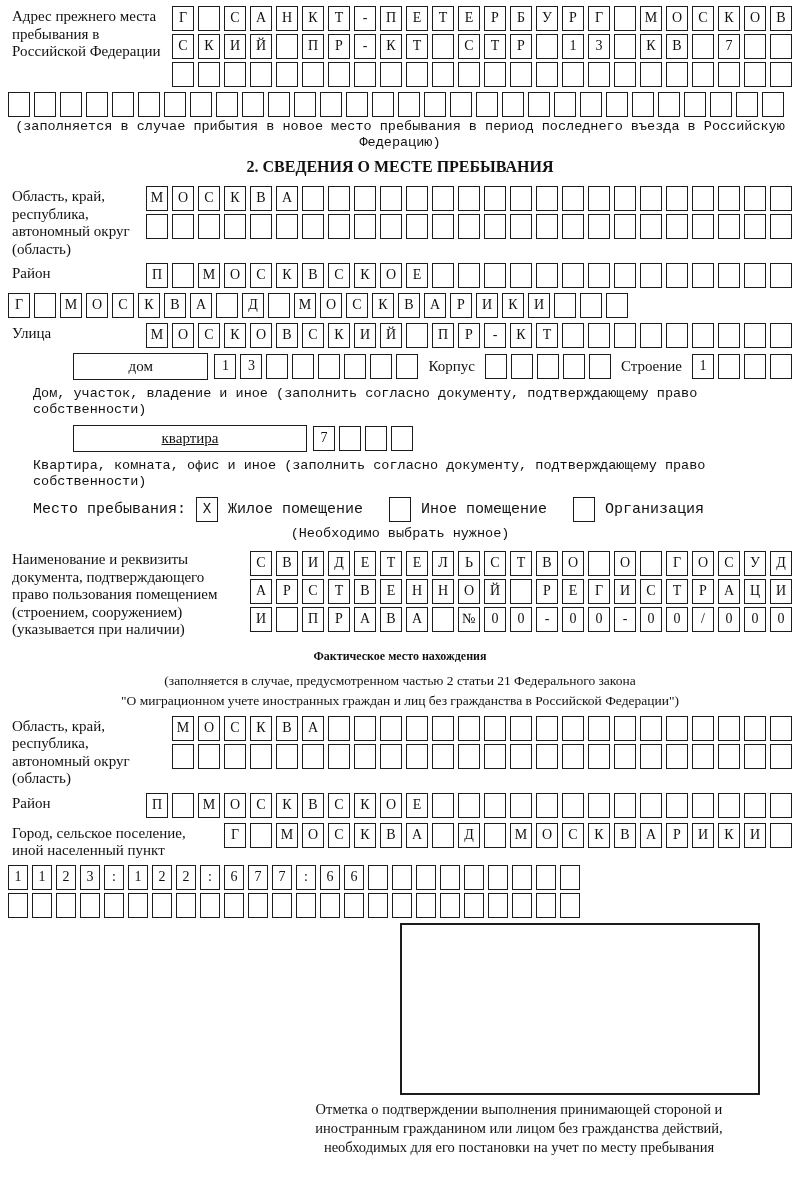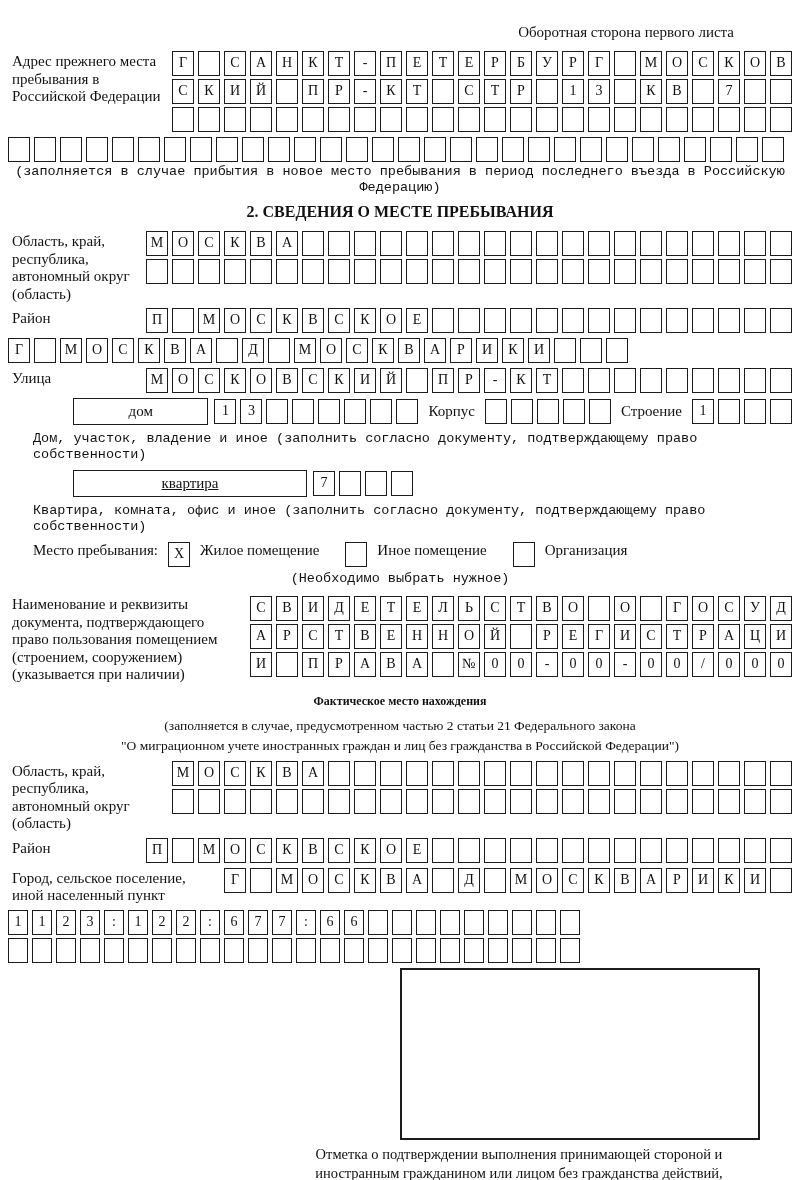--- a/index.html
+++ b/index.html
@@ -26,35 +26,34 @@
   .h3{font-size:12px;font-weight:bold;text-align:center;margin:10px 0 8px 0;}
   .subcap{font-size:13.5px;text-align:center;line-height:18px;margin-bottom:2px;}
   .houseline{display:flex;align-items:center;gap:6px;margin:2px 0 6px 25px;padding-left:40px;}
   .namedbox{
     box-sizing:border-box;border:1.5px solid #1c1c1c;height:27px;
     display:flex;align-items:center;justify-content:center;font-size:15px;
   }
   .namedbox.house{width:168px;}
   .namedbox.apt{width:234px;text-decoration:underline;}
   .inlbl{font-size:15px;padding:0 4px;}
-  .stayline{display:flex;align-items:flex-start;margin:6px 0 4px 25px;font-size:15px;}
+  .stayline{display:flex;align-items:center;margin:6px 0 4px 25px;font-size:15px;font-family:Liberation Mono, monospace;}
   .stayline .cb{margin-left:10px;}
   .stayline .optlbl{margin-left:10px;}
   .stayline .cb2{margin-left:26px;}
   .stamp-area{display:flex;flex-direction:column;align-items:flex-end;padding-right:32px;margin-top:4px;}
   .stamp-box{box-sizing:border-box;width:360px;height:172px;border:2px solid #1c1c1c;background:#fff;}
   .stamp-caption{width:482px;text-align:center;font-size:14.5px;line-height:19px;margin-top:5px;}
   .docstack{margin-top:2px;}
 </style>
 </head>
 <body>
 
 <div class="page">
 
-  <div class="corner">Оборотная сторона первого листа</div>
 
   <div class="line">
     <div class="lbl">Адрес прежнего места пребывания в Российской Федерации</div>
     <div class="stack">
       <div class="cells">
           <span class="cell">Г</span>
           <span class="cell"></span>
           <span class="cell">С</span>
           <span class="cell">А</span>
           <span class="cell">Н</span>

